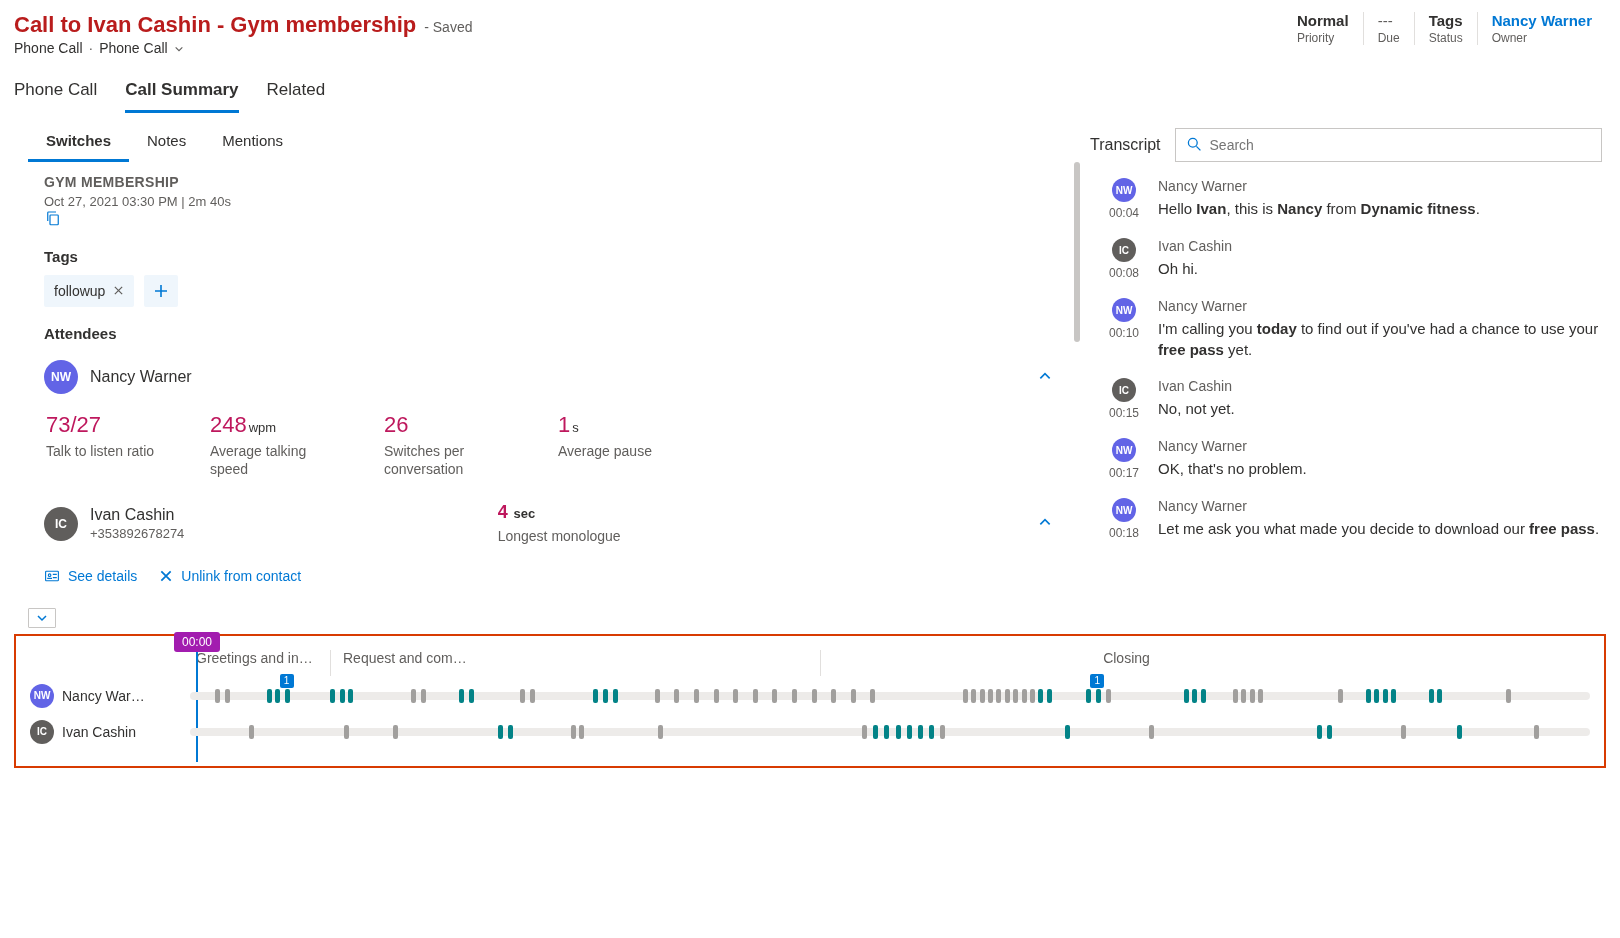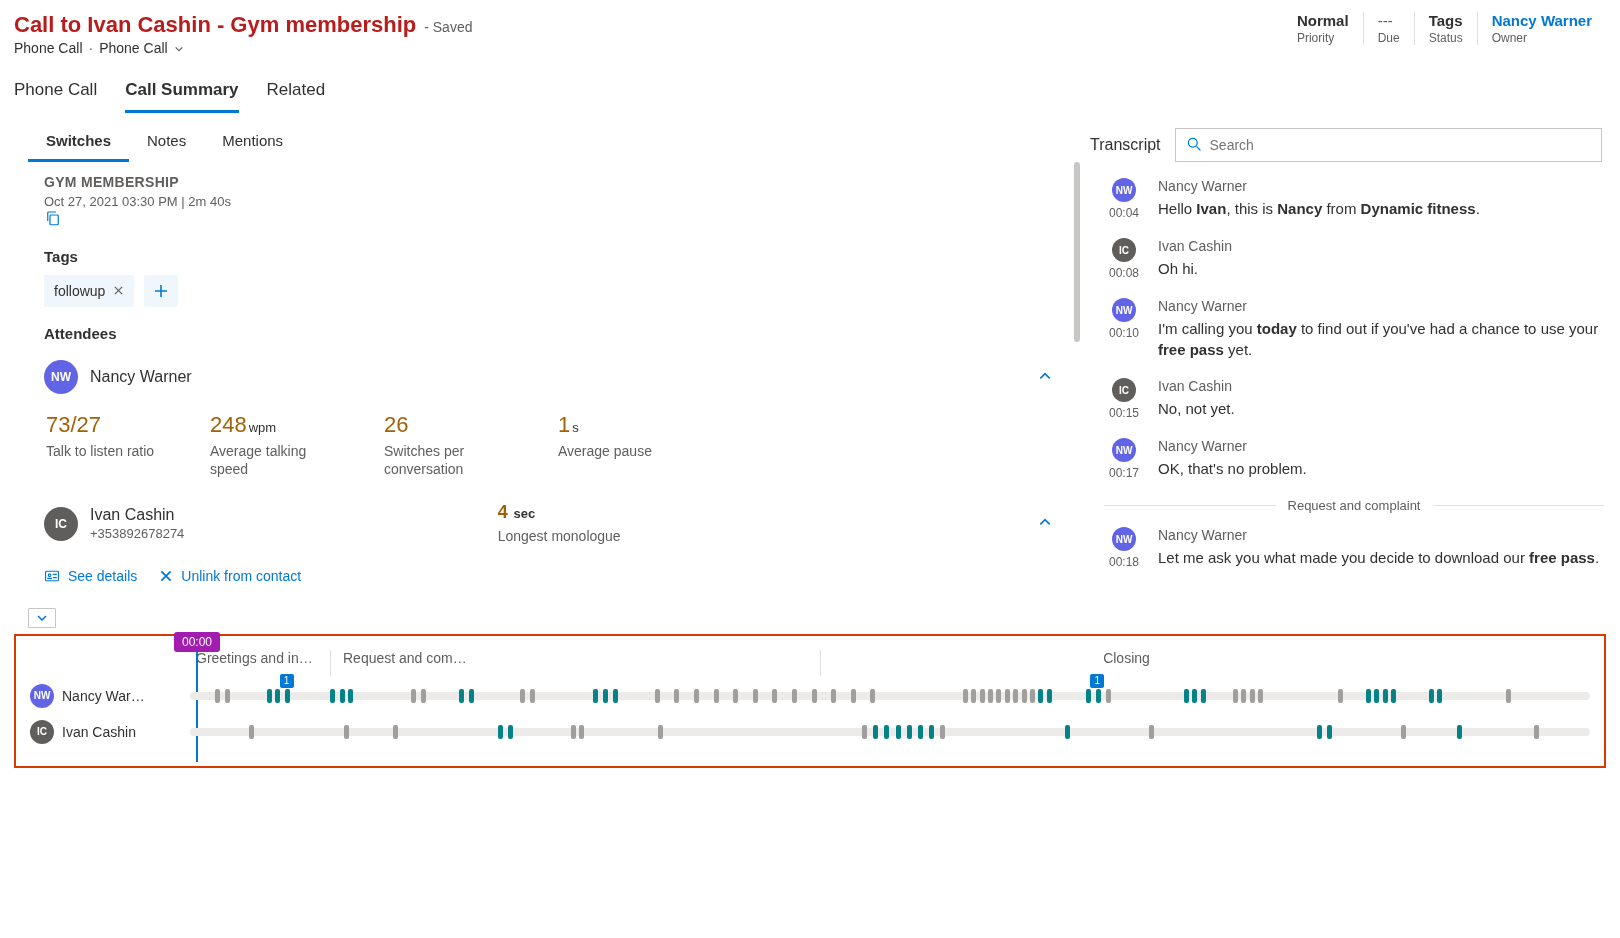--- a/index.html
+++ b/index.html
@@ -51,21 +51,21 @@
   .avatar { width: 34px; height: 34px; border-radius: 50%; display:flex; align-items:center; justify-content:center; font-size:12px; font-weight:600; color:#fff; }
   .avatar.nw { background: #6264e6; }
   .avatar.ic { background: #605e5c; }
   .avatar.sm { width:24px; height:24px; font-size:10px; }
   .attendee-name { font-size: 16px; color: #323130; }
   .attendee-phone { font-size: 13px; color: #605e5c; margin-top:2px;}
   .chev-toggle { color:#0078d4; cursor:pointer; padding:4px;}
   
   .metrics-row { display:flex; gap: 44px; margin-top: 18px; padding-left: 2px; flex-wrap:wrap;}
   .metric { min-width: 120px; }
-  .metric-value { font-size: 22px; font-weight: 400; color: #a16207; }
+  .metric-value { font-size: 22px; font-weight: 400; color: #be185d; }
   .metric-unit { font-size: 13px; font-weight: 400; color: #323130; margin-left: 2px;}
   .metric-label { font-size: 14px; color: #605e5c; margin-top: 4px; max-width: 130px; line-height:1.3;}
   
   .attendee-row2 { display:flex; align-items:center; justify-content:space-between; margin-top: 24px; }
   .metric-right { text-align:left; margin-right: 100px;}
   
   .action-links { display:flex; gap: 22px; margin-top: 22px; }
   .action-link { display:flex; align-items:center; gap:8px; color:#0078d4; font-size:14px; cursor:pointer; }
   
   .expand-chev-box { width: 28px; height: 20px; border: 1px solid #c8c6c4; border-radius: 1px; display:flex; align-items:center; justify-content:center; margin: 14px 0 0 14px; color:#0078d4; cursor:pointer;}
@@ -325,25 +325,20 @@
         </div>
         <div class="tr-item">
           <div class="tr-left">
             <div class="avatar sm nw">NW</div>
             <div class="tr-time">00:17</div>
           </div>
           <div class="tr-right">
             <div class="tr-speaker">Nancy Warner</div>
             <div class="tr-text">OK, that's no problem.</div>
           </div>
-        </div>
-        <div class="tr-divider">
-          <hr>
-          <span>Request and complaint</span>
-          <hr>
         </div>
         <div class="tr-item">
           <div class="tr-left">
             <div class="avatar sm nw">NW</div>
             <div class="tr-time">00:18</div>
           </div>
           <div class="tr-right">
             <div class="tr-speaker">Nancy Warner</div>
             <div class="tr-text">Let me ask you what made you decide to download our <b>free pass</b>.</div>
           </div>

